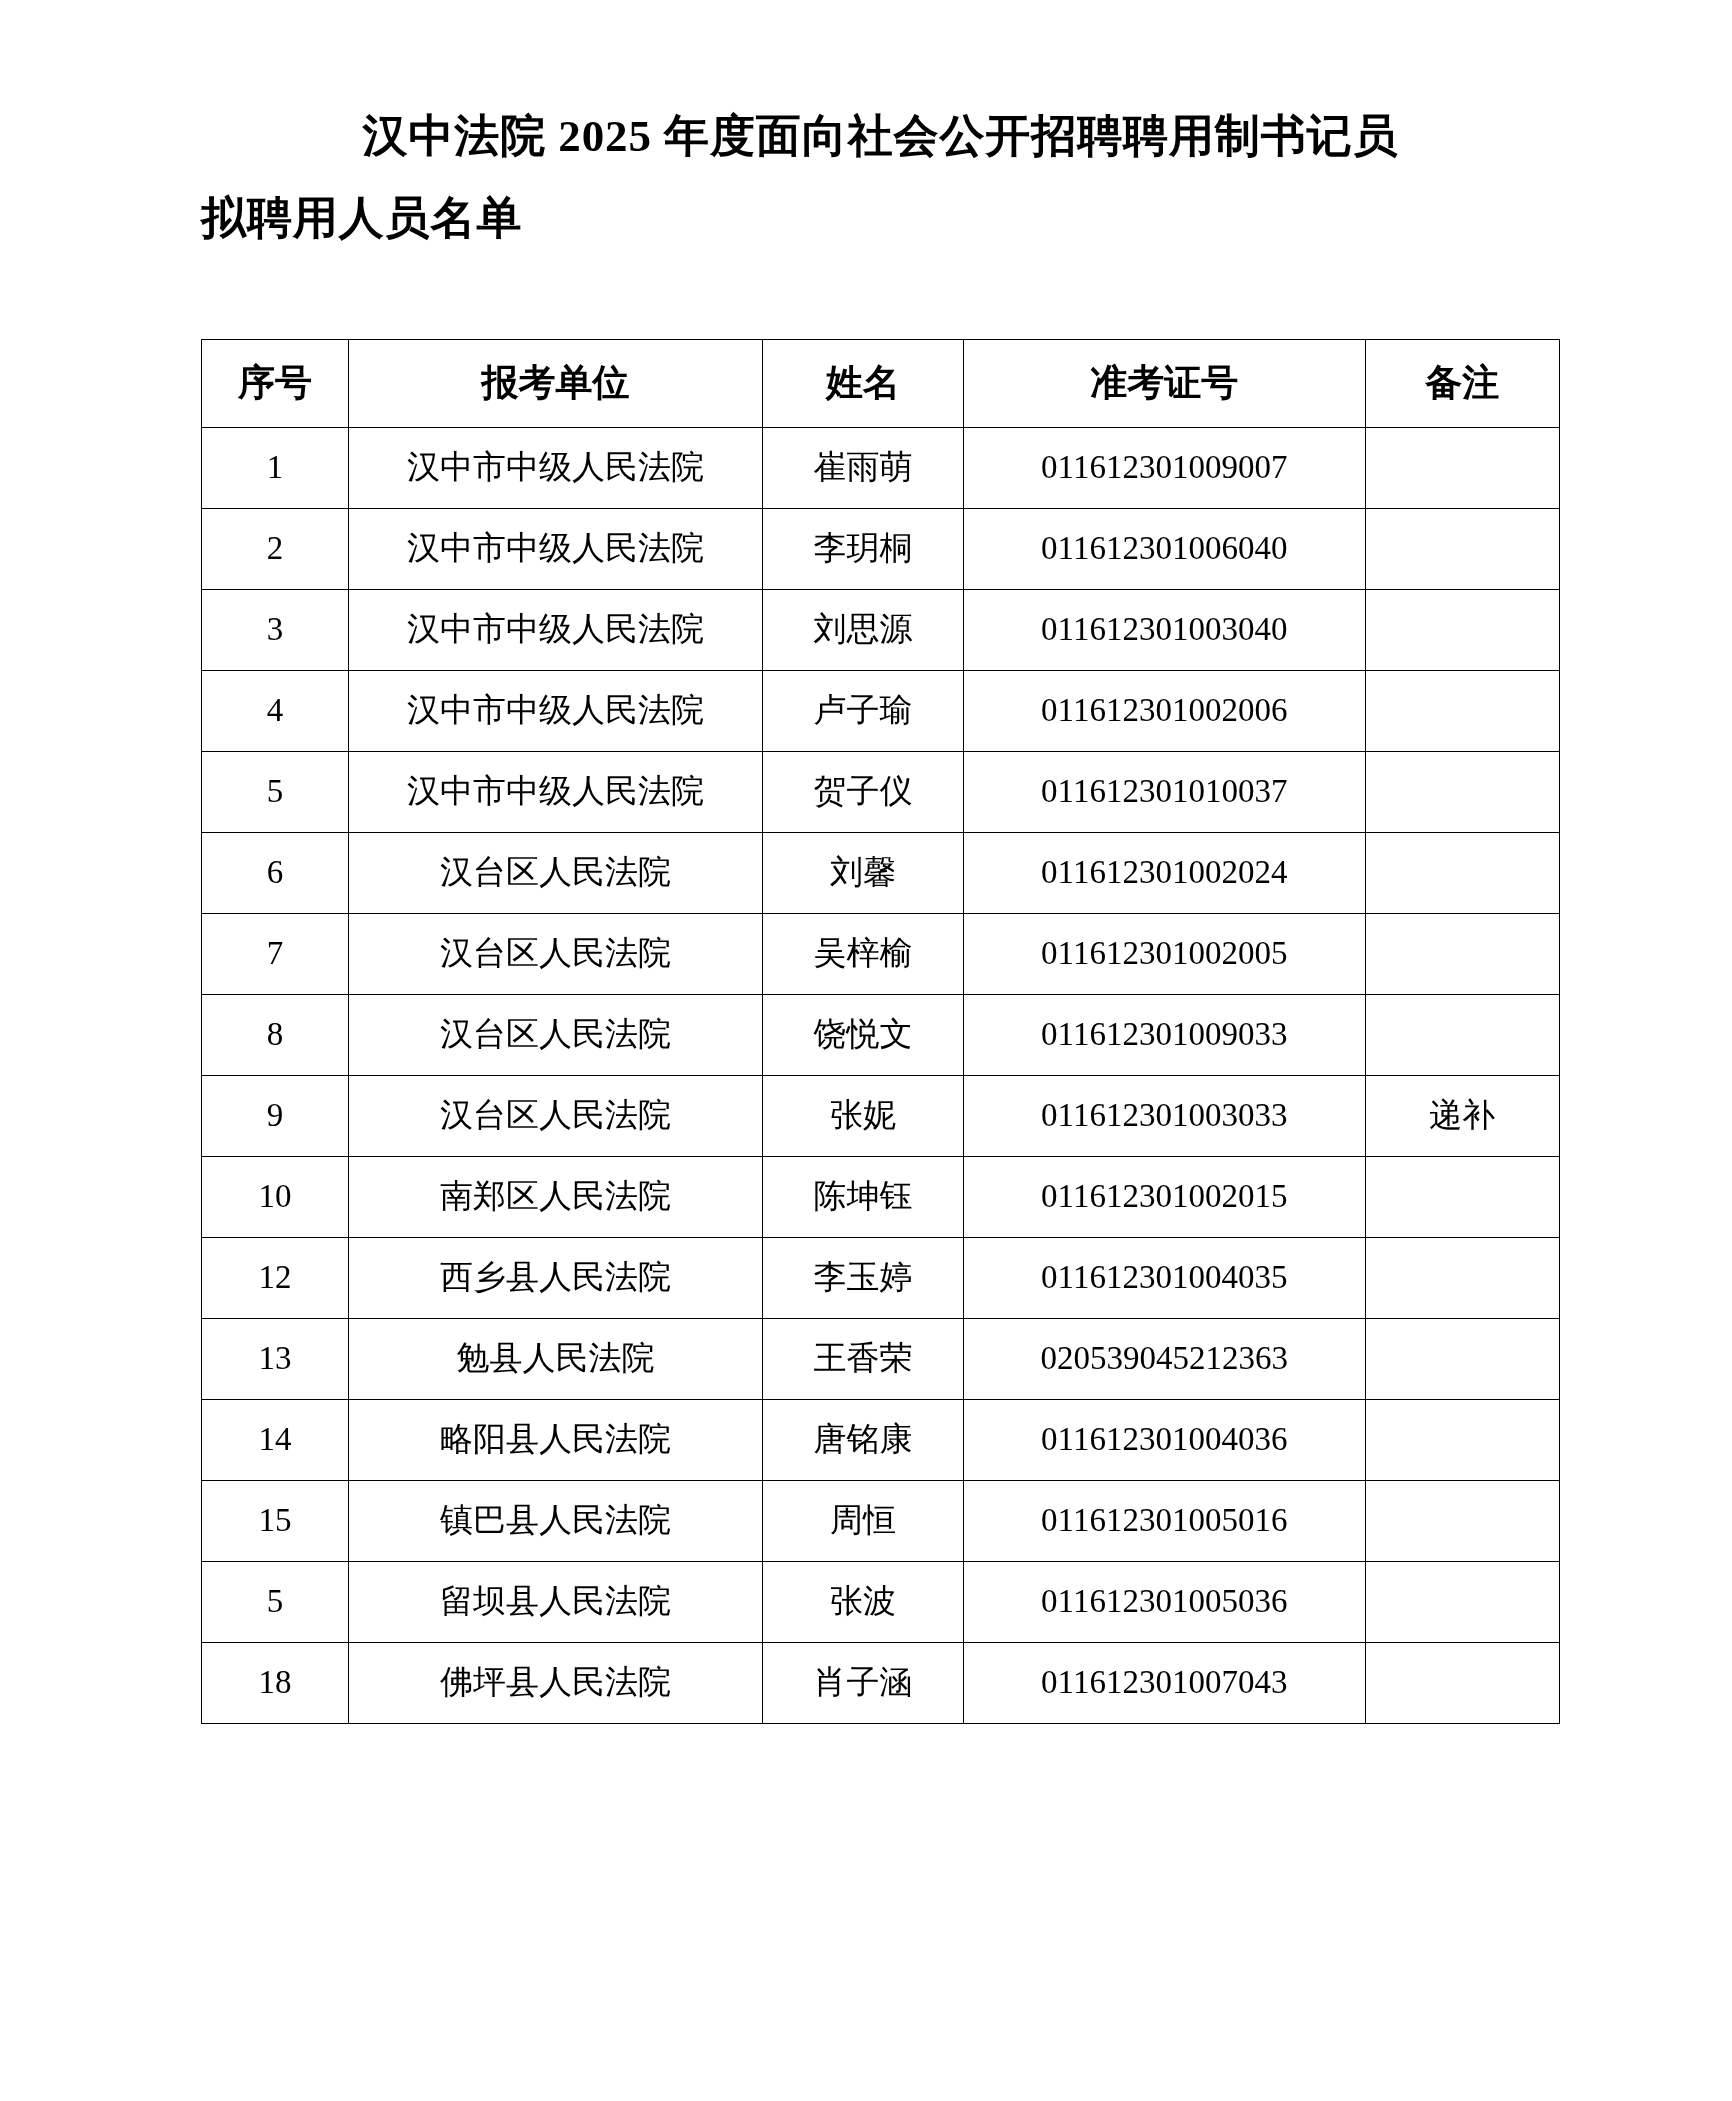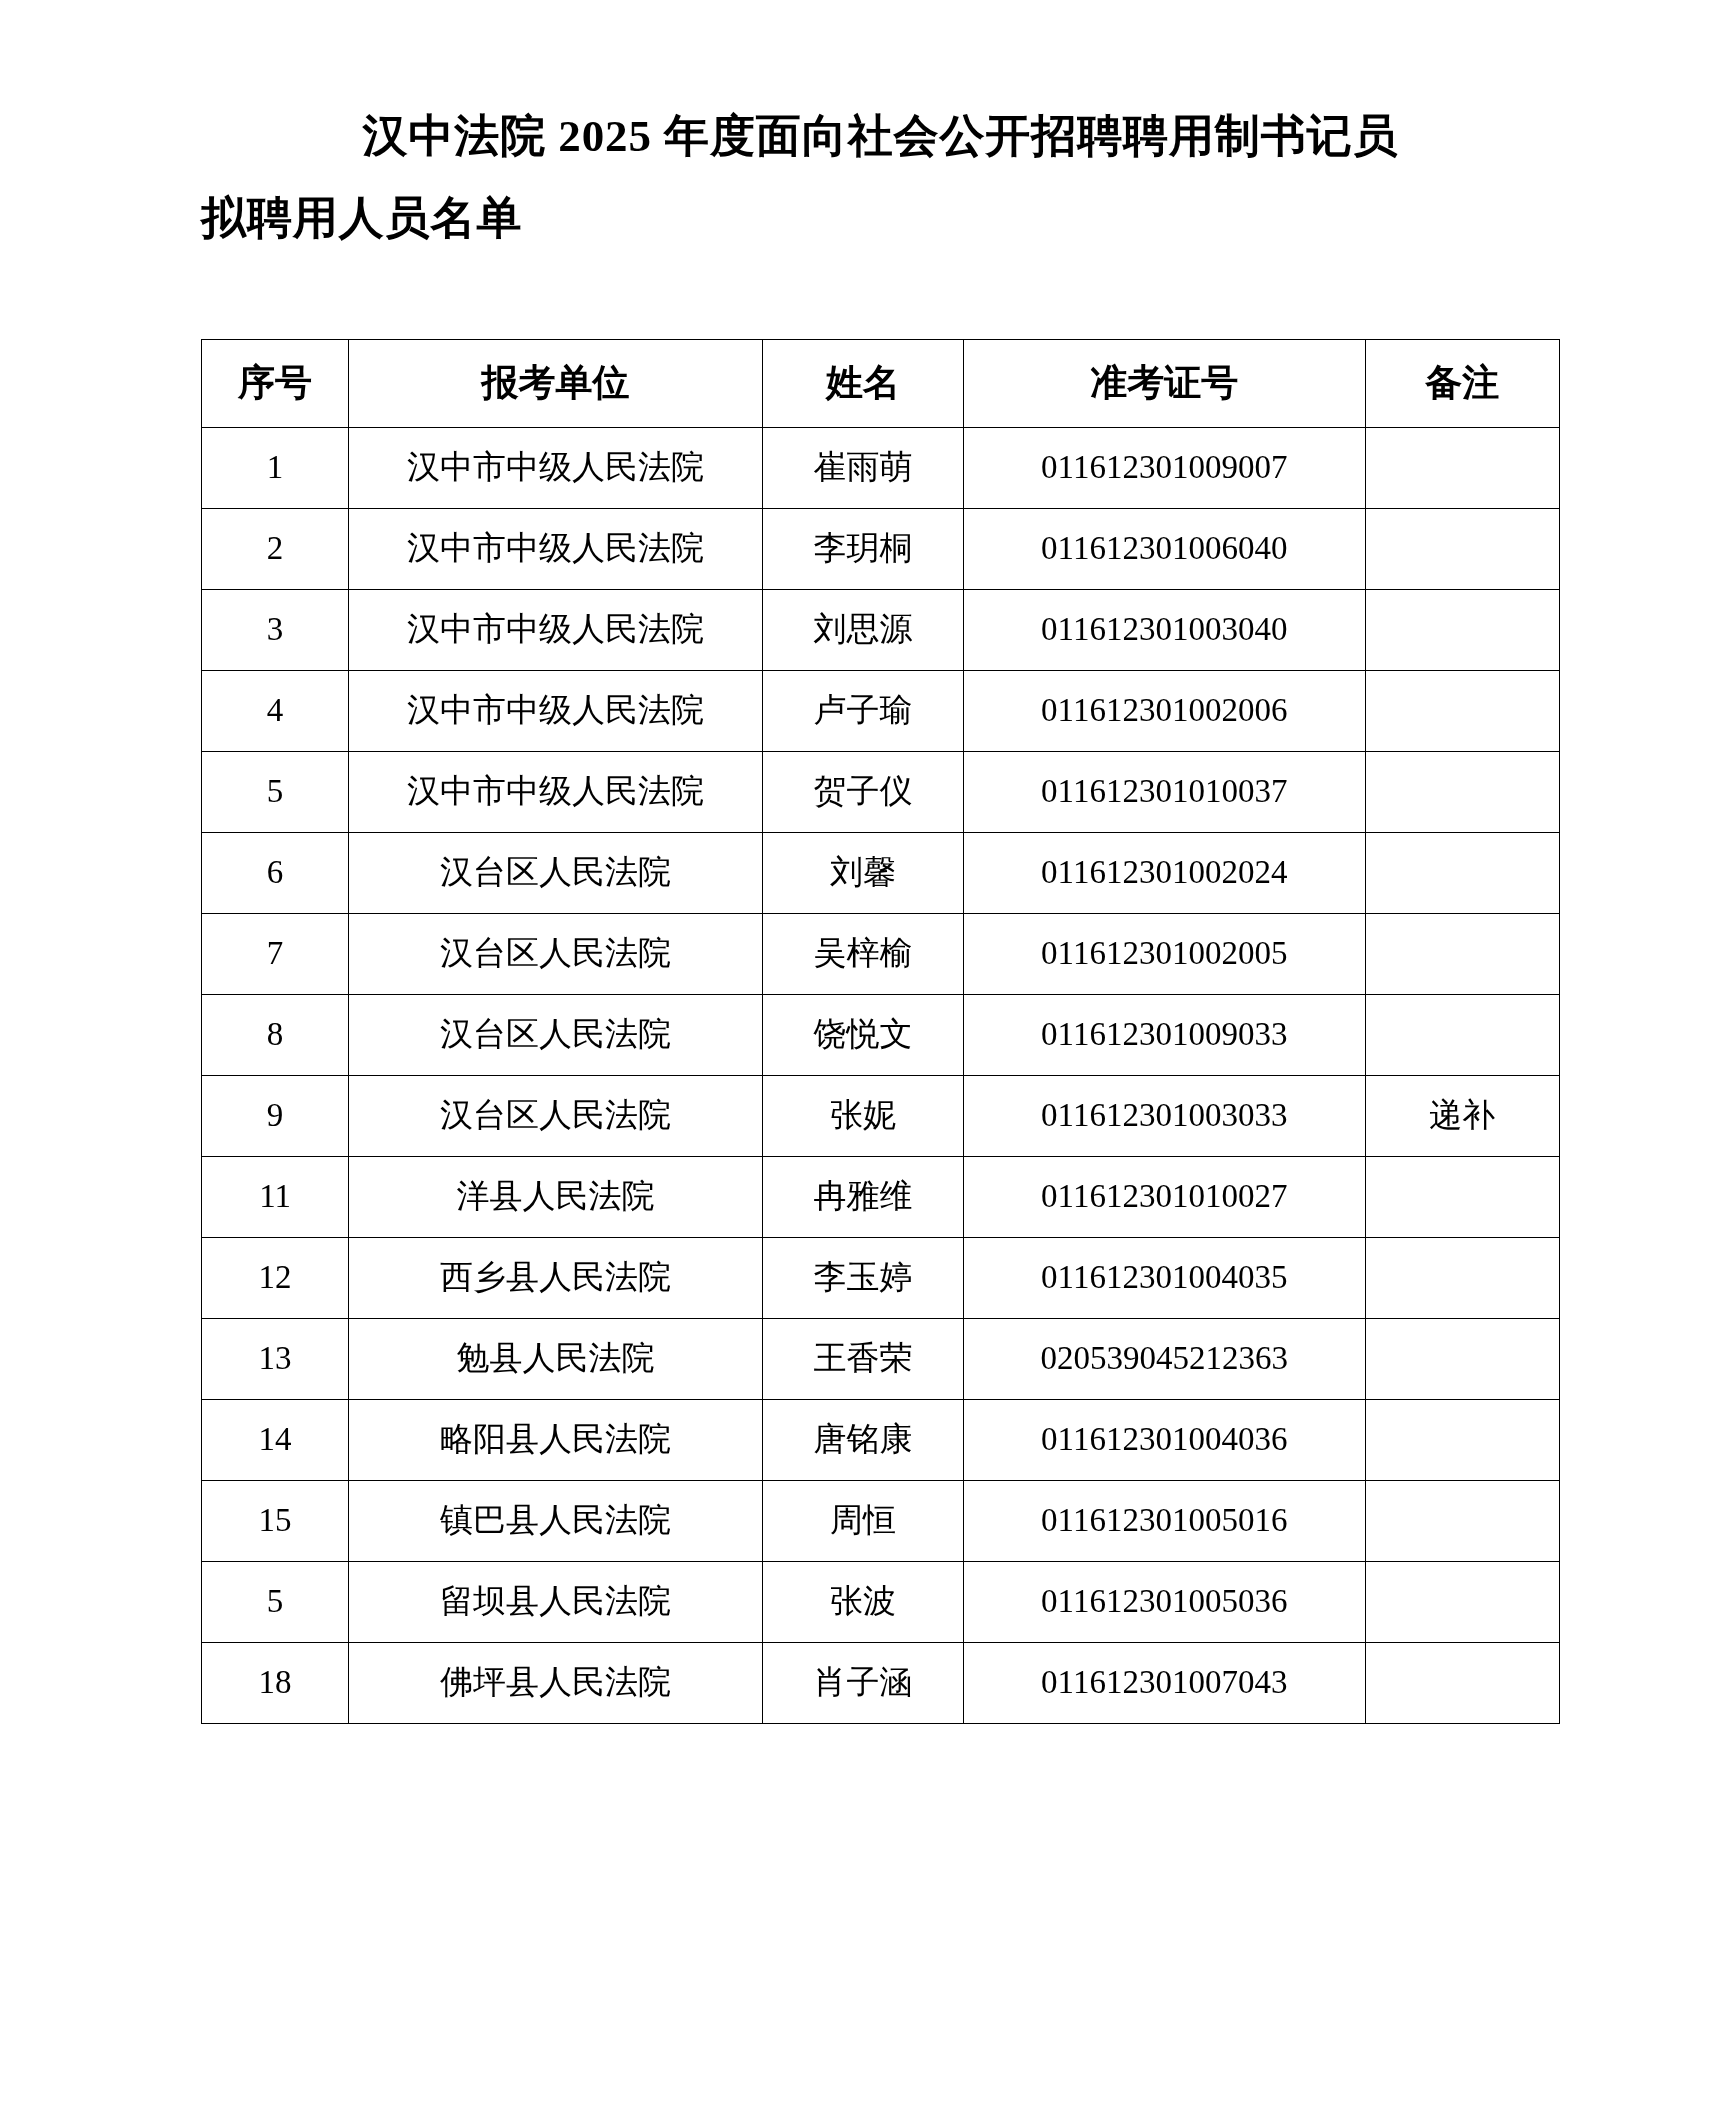--- a/index.html
+++ b/index.html
@@ -145,24 +145,24 @@
     <td class="col-remark"></td>
   </tr>
         <tr>
     <td class="col-no">9</td>
     <td class="col-unit">汉台区人民法院</td>
     <td class="col-name">张妮</td>
     <td class="col-ticket">011612301003033</td>
     <td class="col-remark">递补</td>
   </tr>
         <tr>
-    <td class="col-no">11</td>
-    <td class="col-unit">洋县人民法院</td>
-    <td class="col-name">冉雅维</td>
-    <td class="col-ticket">011612301010027</td>
+    <td class="col-no">10</td>
+    <td class="col-unit">南郑区人民法院</td>
+    <td class="col-name">陈坤钰</td>
+    <td class="col-ticket">011612301002015</td>
     <td class="col-remark"></td>
   </tr>
         <tr>
     <td class="col-no">12</td>
     <td class="col-unit">西乡县人民法院</td>
     <td class="col-name">李玉婷</td>
     <td class="col-ticket">011612301004035</td>
     <td class="col-remark"></td>
   </tr>
         <tr>

